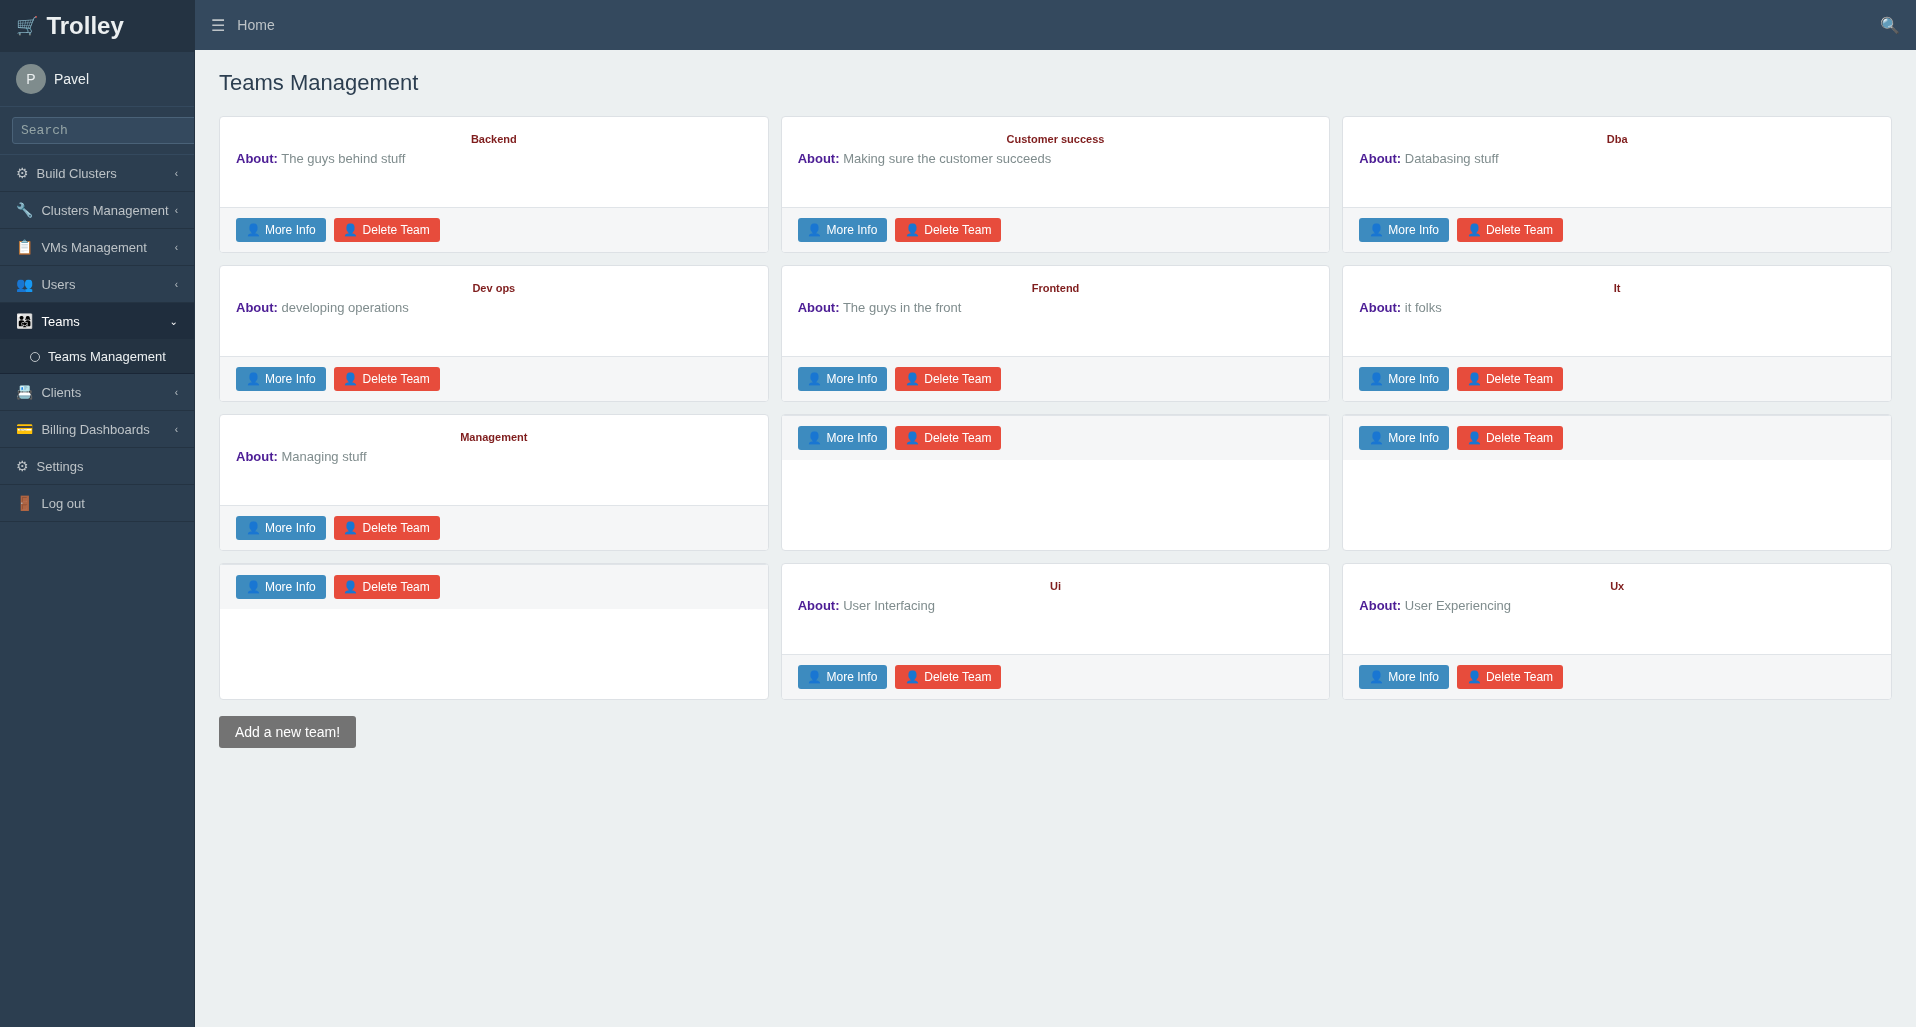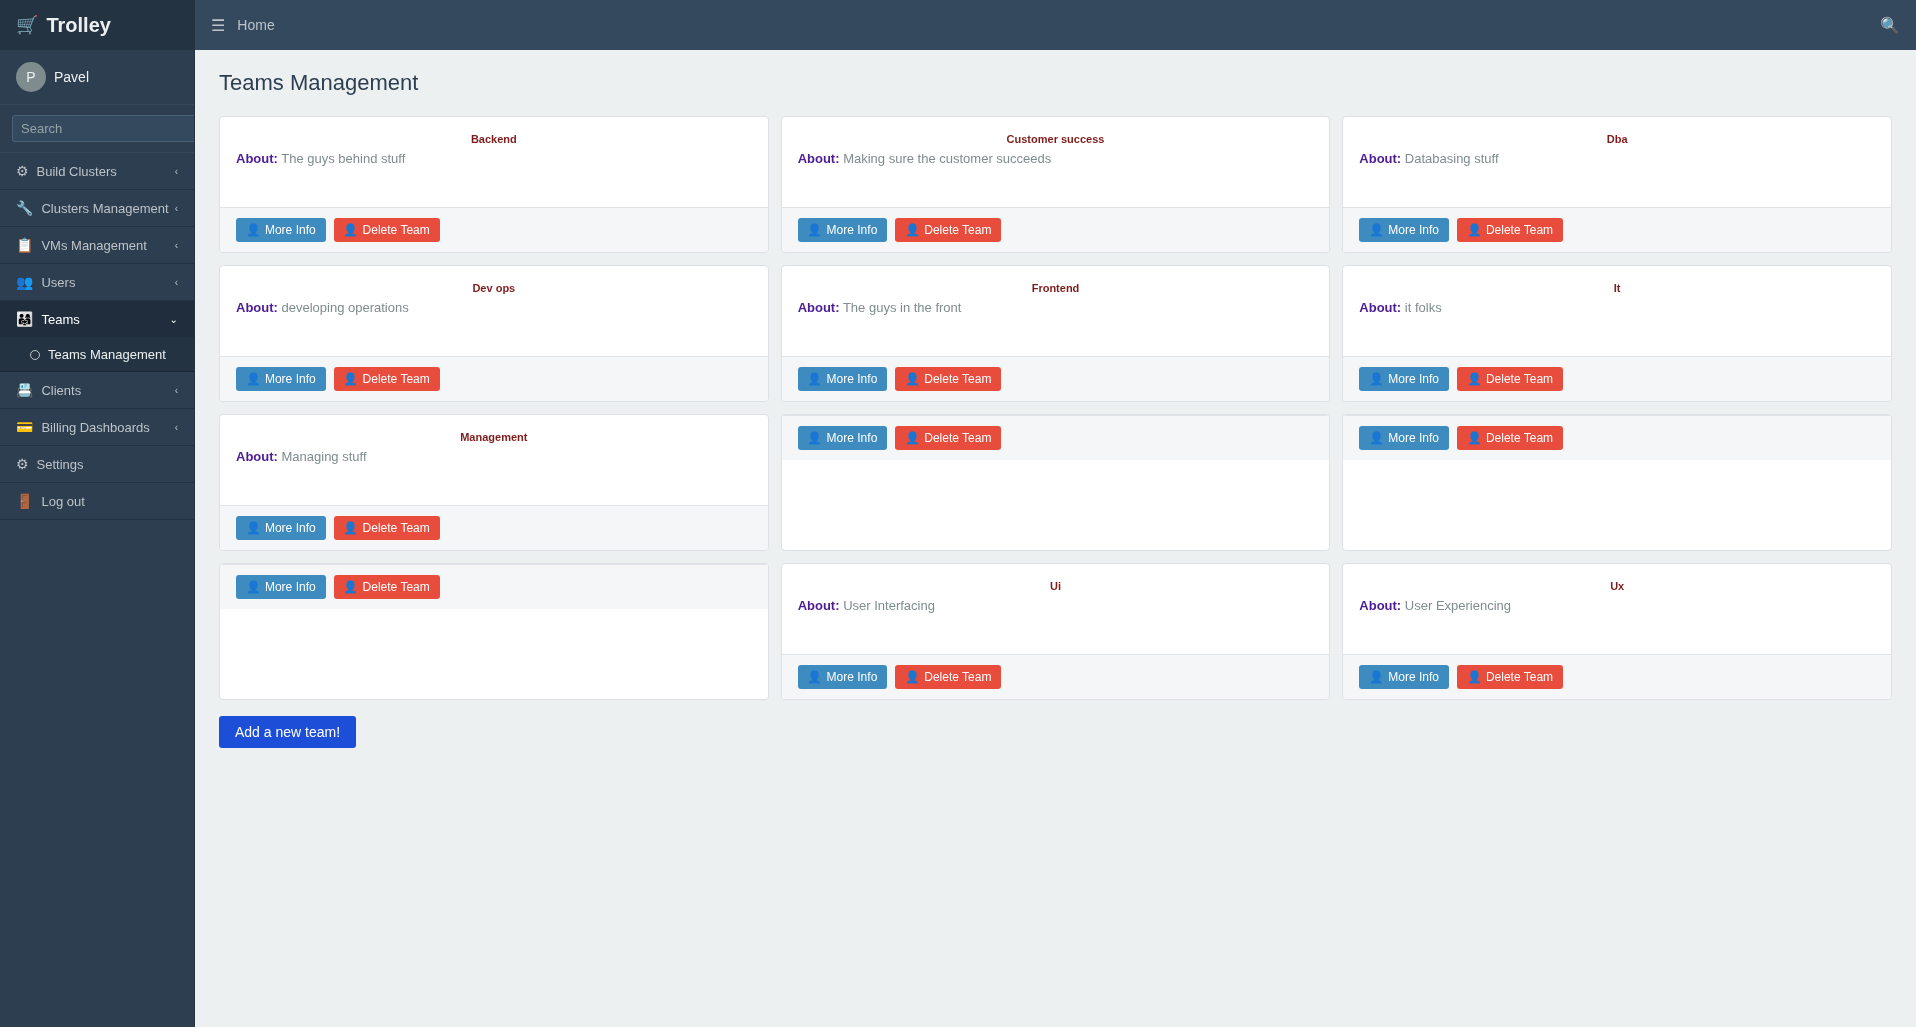--- a/index.html
+++ b/index.html
@@ -20,21 +20,21 @@
     #app-logo {
       display: flex;
       align-items: center;
       gap: 8px;
       padding: 12px 16px;
       background: #243342;
       min-height: 50px;
     }
 
     #app-logo .cart-icon { font-size: 18px; }
-    #app-title { font-size: 20px; font-weight: 600; color: #ecf0f1; }
+    #app-title { font-size: 24px; font-weight: 600; color: #ecf0f1; }
 
     #user-section {
       display: flex;
       align-items: center;
       gap: 8px;
       padding: 12px 16px;
       border-bottom: 1px solid #34495e;
     }
 
     .avatar {
@@ -62,20 +62,21 @@
 
     #search-input {
       flex: 1;
       background: #34495e;
       border: 1px solid #4a6278;
       border-radius: 3px;
       padding: 5px 8px;
       color: #ecf0f1;
       font-size: 13px;
       outline: none;
+      font-family: Liberation Mono, monospace;
     }
 
     #search-input::placeholder { color: #95a5a6; }
 
     .nav-item {
       display: flex;
       align-items: center;
       justify-content: space-between;
       padding: 10px 16px;
       cursor: pointer;
@@ -218,21 +219,21 @@
       padding: 5px 10px;
       font-size: 12px;
       cursor: pointer;
       display: flex;
       align-items: center;
       gap: 4px;
     }
 
     #add-team-btn {
       margin-top: 16px;
-      background: #1d4ed8;
+      background: #737373;
       color: #fff;
       border: none;
       border-radius: 3px;
       padding: 8px 16px;
       font-size: 14px;
       cursor: pointer;
     }
   </style>
 </head>
 <body>

